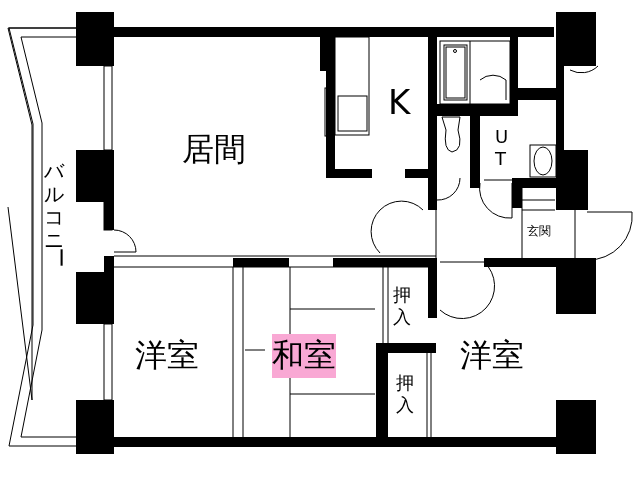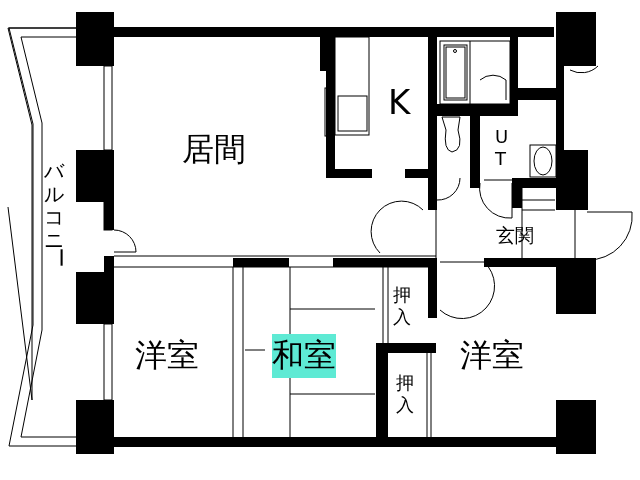--- a/index.html
+++ b/index.html
@@ -98,23 +98,23 @@
 <div class="b" style="left:333px;top:258px;width:103px;height:9px"></div>
 <div class="b" style="left:484px;top:258px;width:72px;height:9px"></div>
 <div class="b" style="left:428px;top:258px;width:9px;height:60px"></div>
 <div class="b" style="left:376px;top:343px;width:60px;height:10px"></div>
 <div class="b" style="left:376px;top:343px;width:12px;height:94px"></div>
 
 <div class="t" style="left:182px;top:128px;font-size:32px">居間</div>
 <div class="t" style="left:388px;top:82px;font-size:34px">K</div>
 <div class="t" style="left:495px;top:126px;font-size:18px;line-height:22px">U</div>
 <div class="t" style="left:495px;top:148px;font-size:18px;line-height:22px">T</div>
-<div class="t" style="left:496px;top:223px;font-size:19px">玄関</div>
+<div class="t" style="left:527px;top:223px;font-size:12px">玄関</div>
 <div class="t" style="left:135px;top:334px;font-size:32px">洋室</div>
-<div class="t" style="left:272px;top:334px;font-size:32px;background:#5eead4">和室</div>
+<div class="t" style="left:272px;top:334px;font-size:32px;background:#f9a8d4">和室</div>
 <div class="t" style="left:460px;top:334px;font-size:32px">洋室</div>
 <div class="t" style="left:393px;top:284px;font-size:18px;line-height:22px">押</div>
 <div class="t" style="left:393px;top:306px;font-size:18px;line-height:22px">入</div>
 <div class="t" style="left:396px;top:372px;font-size:18px;line-height:22px">押</div>
 <div class="t" style="left:396px;top:394px;font-size:18px;line-height:22px">入</div>
 
 <div class="t" style="left:44px;top:160px;font-size:20px;line-height:23px">バ</div>
 <div class="t" style="left:44px;top:183px;font-size:20px;line-height:23px">ル</div>
 <div class="t" style="left:44px;top:206px;font-size:20px;line-height:23px">コ</div>
 <div class="t" style="left:44px;top:229px;font-size:20px;line-height:23px">ニ</div>

